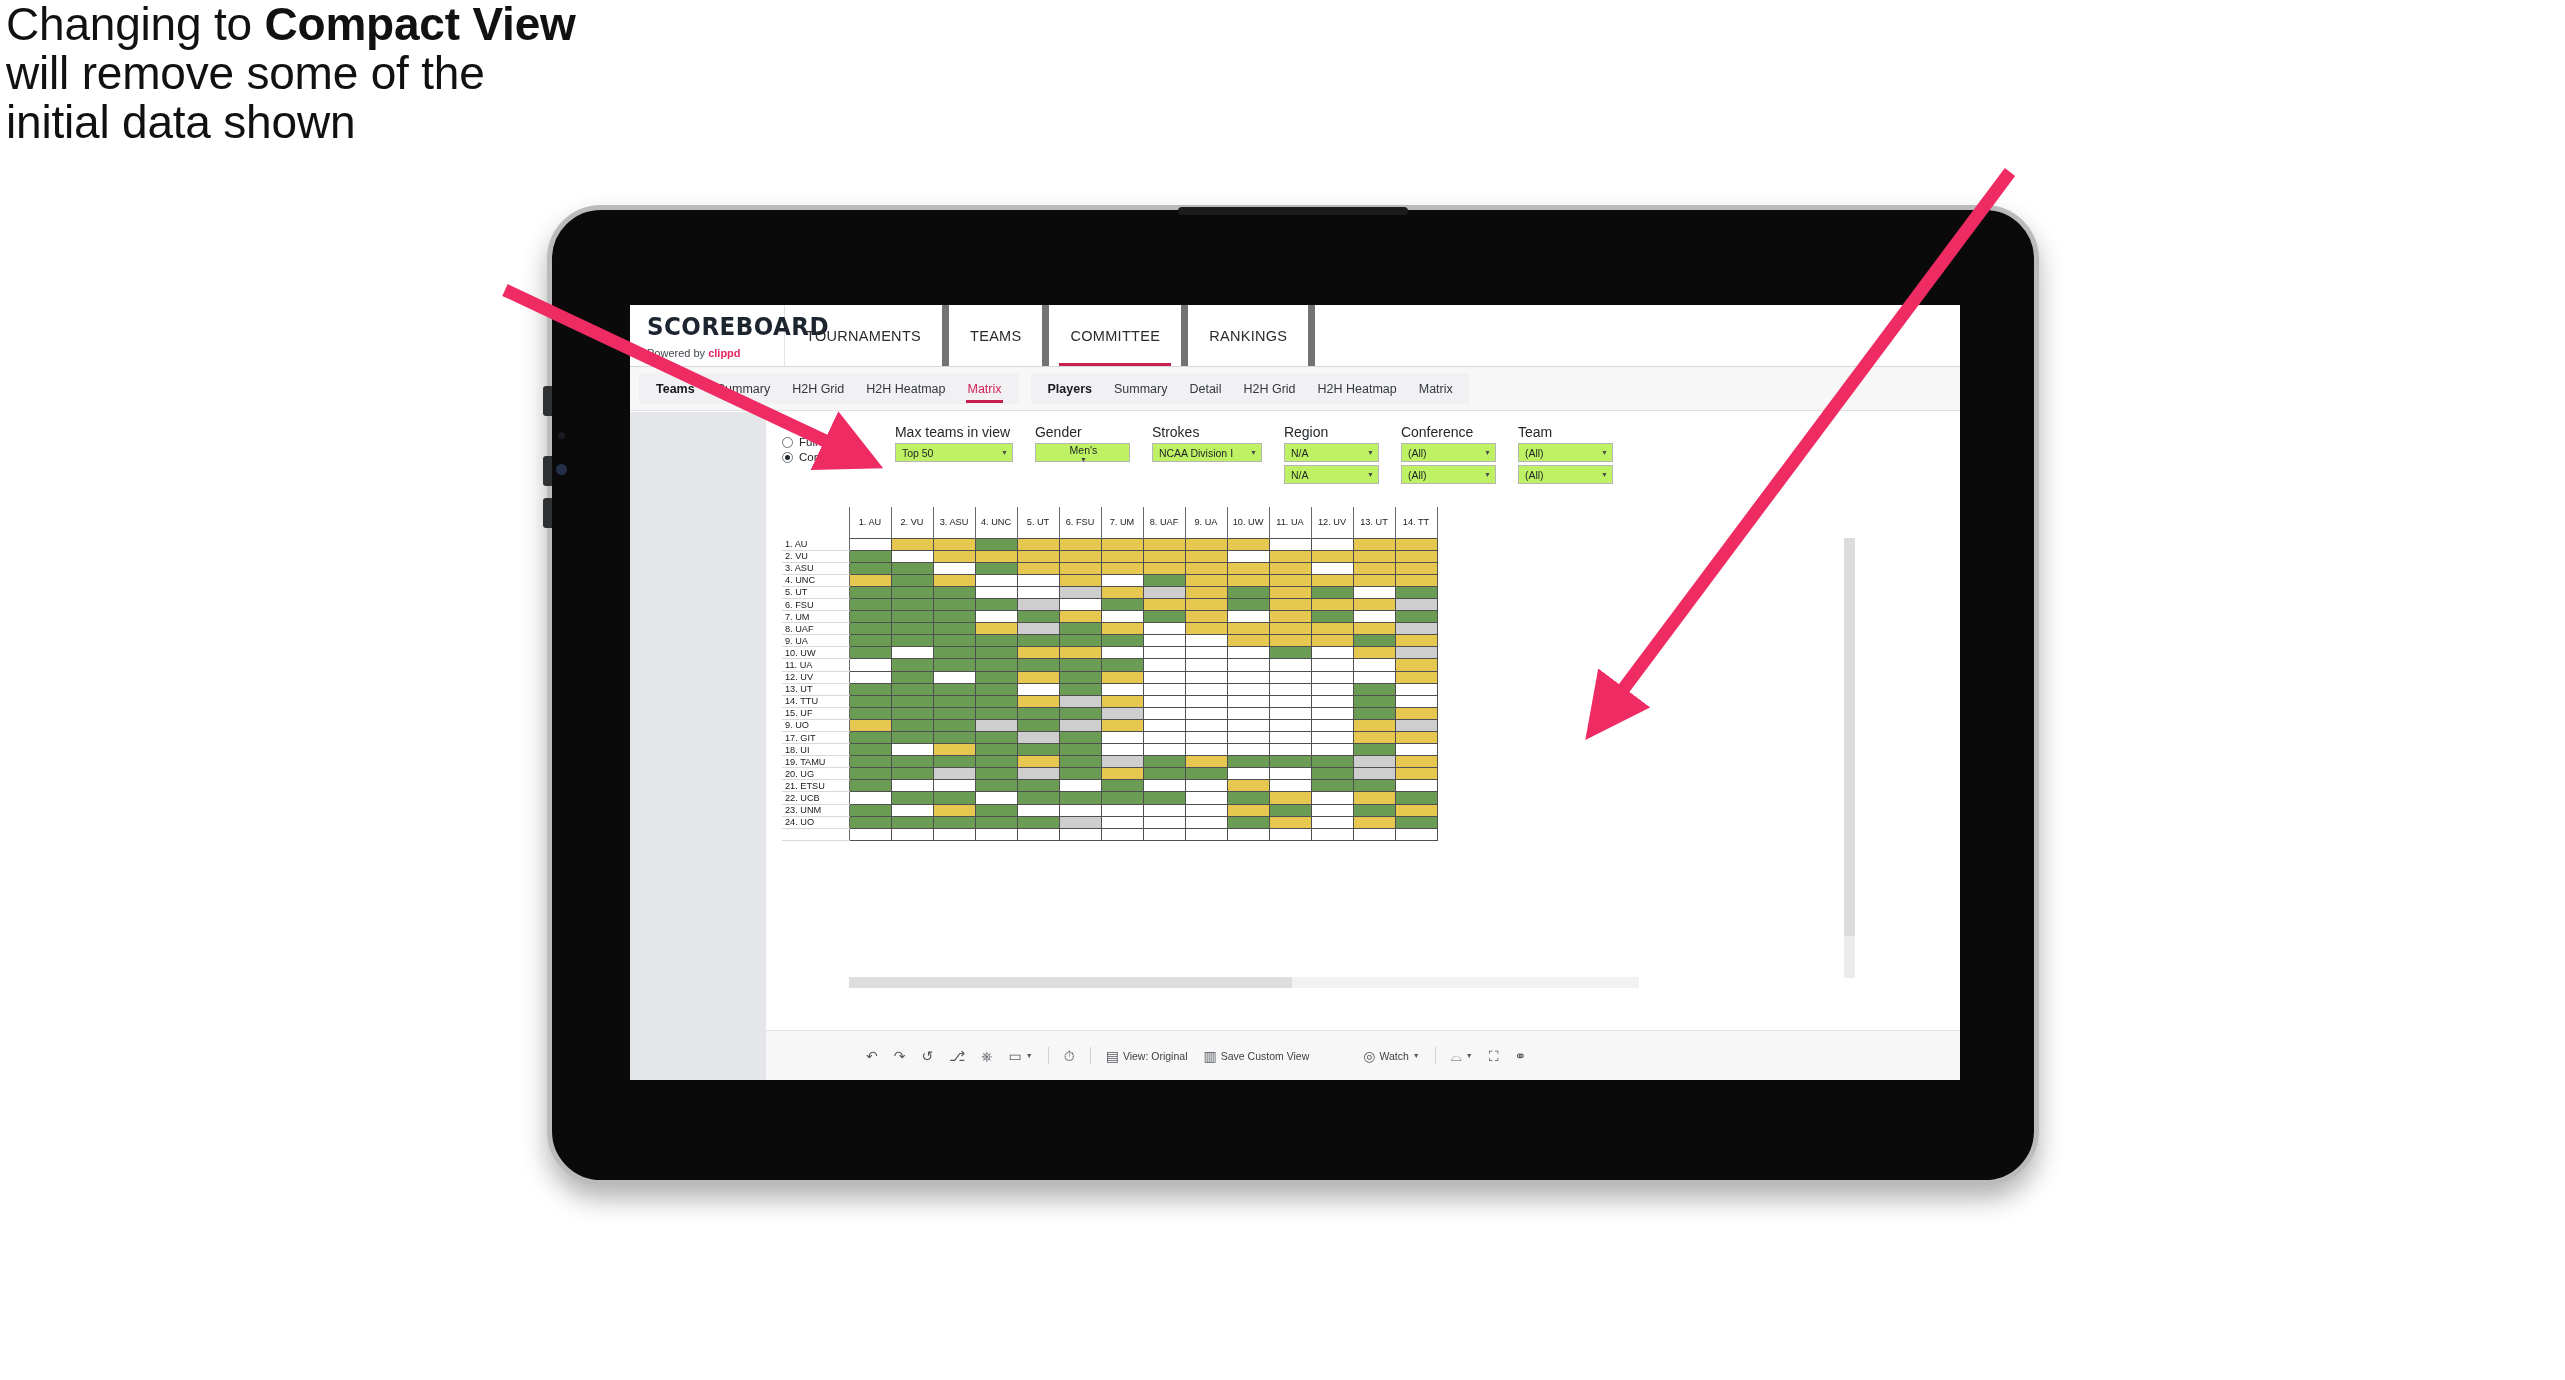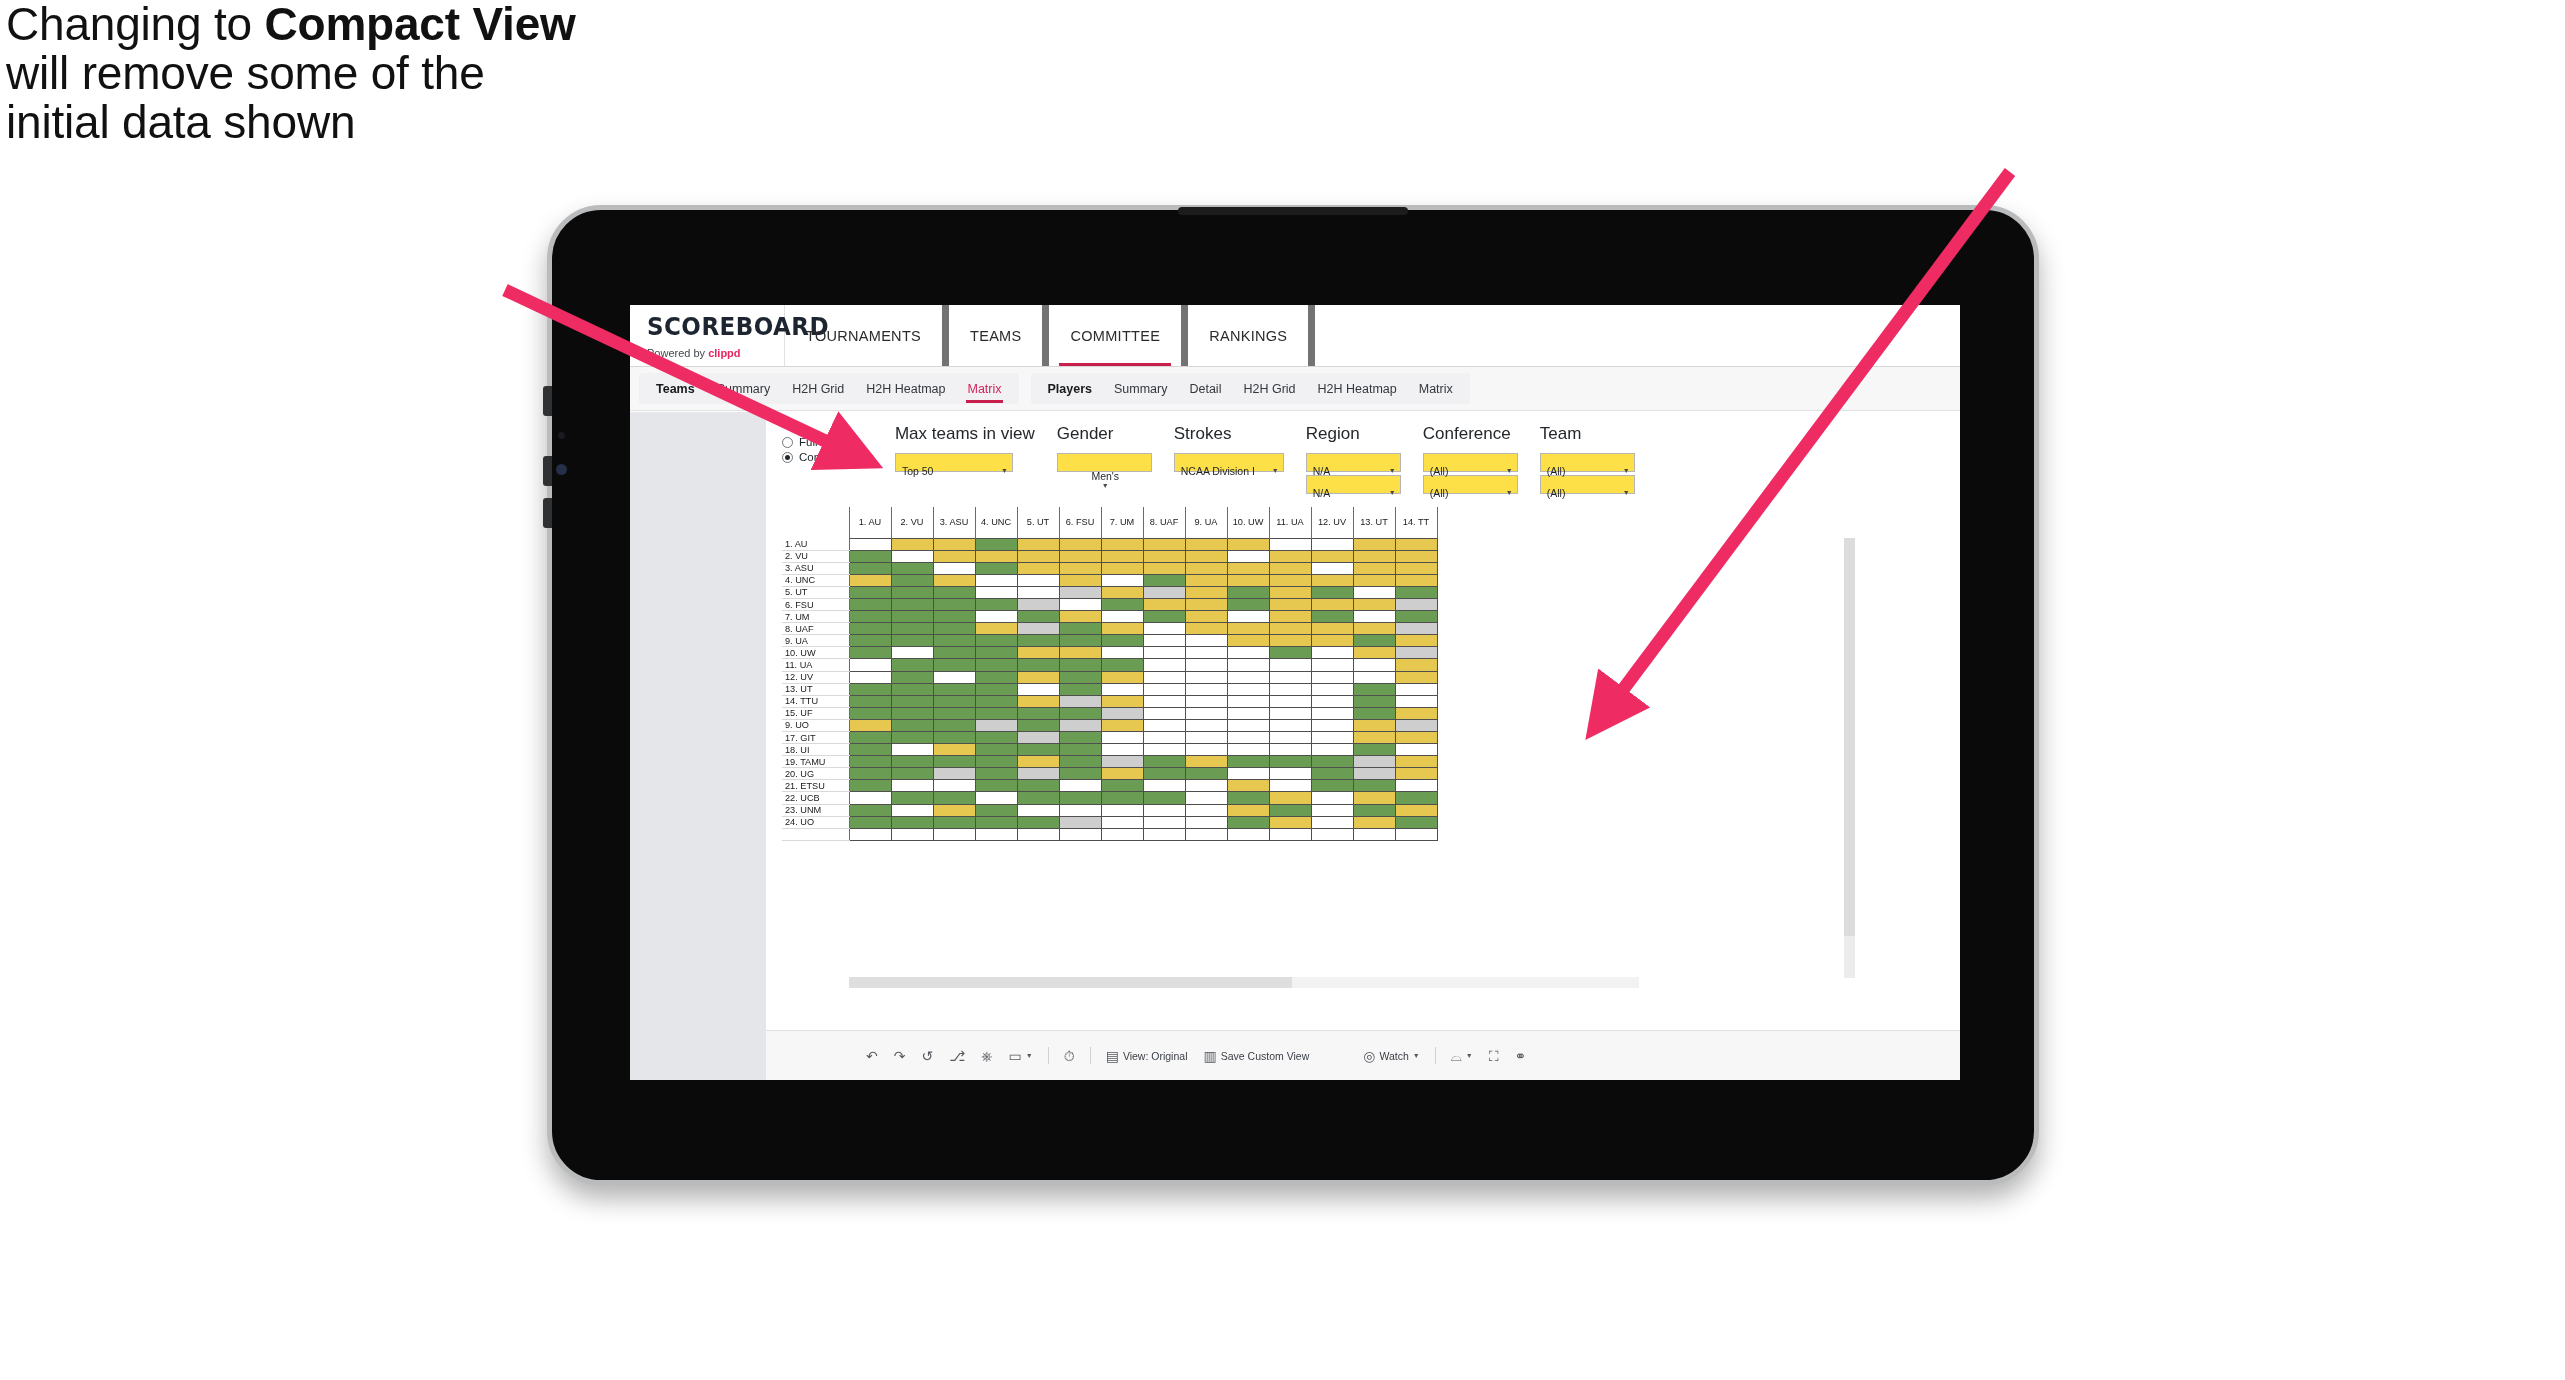--- a/index.html
+++ b/index.html
@@ -141,25 +141,25 @@
   .radio {
     width: 11px; height: 11px; border-radius: 50%;
     border: 1.4px solid #6f7479; background: #fff;
     display: inline-block; position: relative; flex: none;
   }
   .radio.on::after {
     content: ""; position: absolute; left: 2px; top: 2px;
     width: 5px; height: 5px; border-radius: 50%; background: #23282c;
   }
   .fgroup { }
-  .flabel { font-size: 17px; color: #23282c; margin-bottom: 9px; }
+  .flabel { font-size: 14px; color: #23282c; margin-bottom: 3px; }
   .sel {
-    height: 19px; border: 1px solid #b6b6b6; background: #fde047;
+    height: 19px; border: 1px solid #b6b6b6; background: #bef264;
     display: flex; align-items: center; justify-content: space-between;
-    padding: 16px 4px 0 6px; font-size: 10.5px; color: #1e2226;
+    padding: 0 4px 0 6px; font-size: 10.5px; color: #1e2226;
     margin-bottom: 3px;
   }
   .sel .cv { font-size: 7px; color: #4a4a4a; }
   .w-maxteams { width: 118px; }
   .w-gender   { width: 95px; flex-direction: column; }
   .w-division { width: 110px; }
   .w-region   { width: 95px; }
   .w-conf     { width: 95px; }
   .w-team     { width: 95px; }
 

